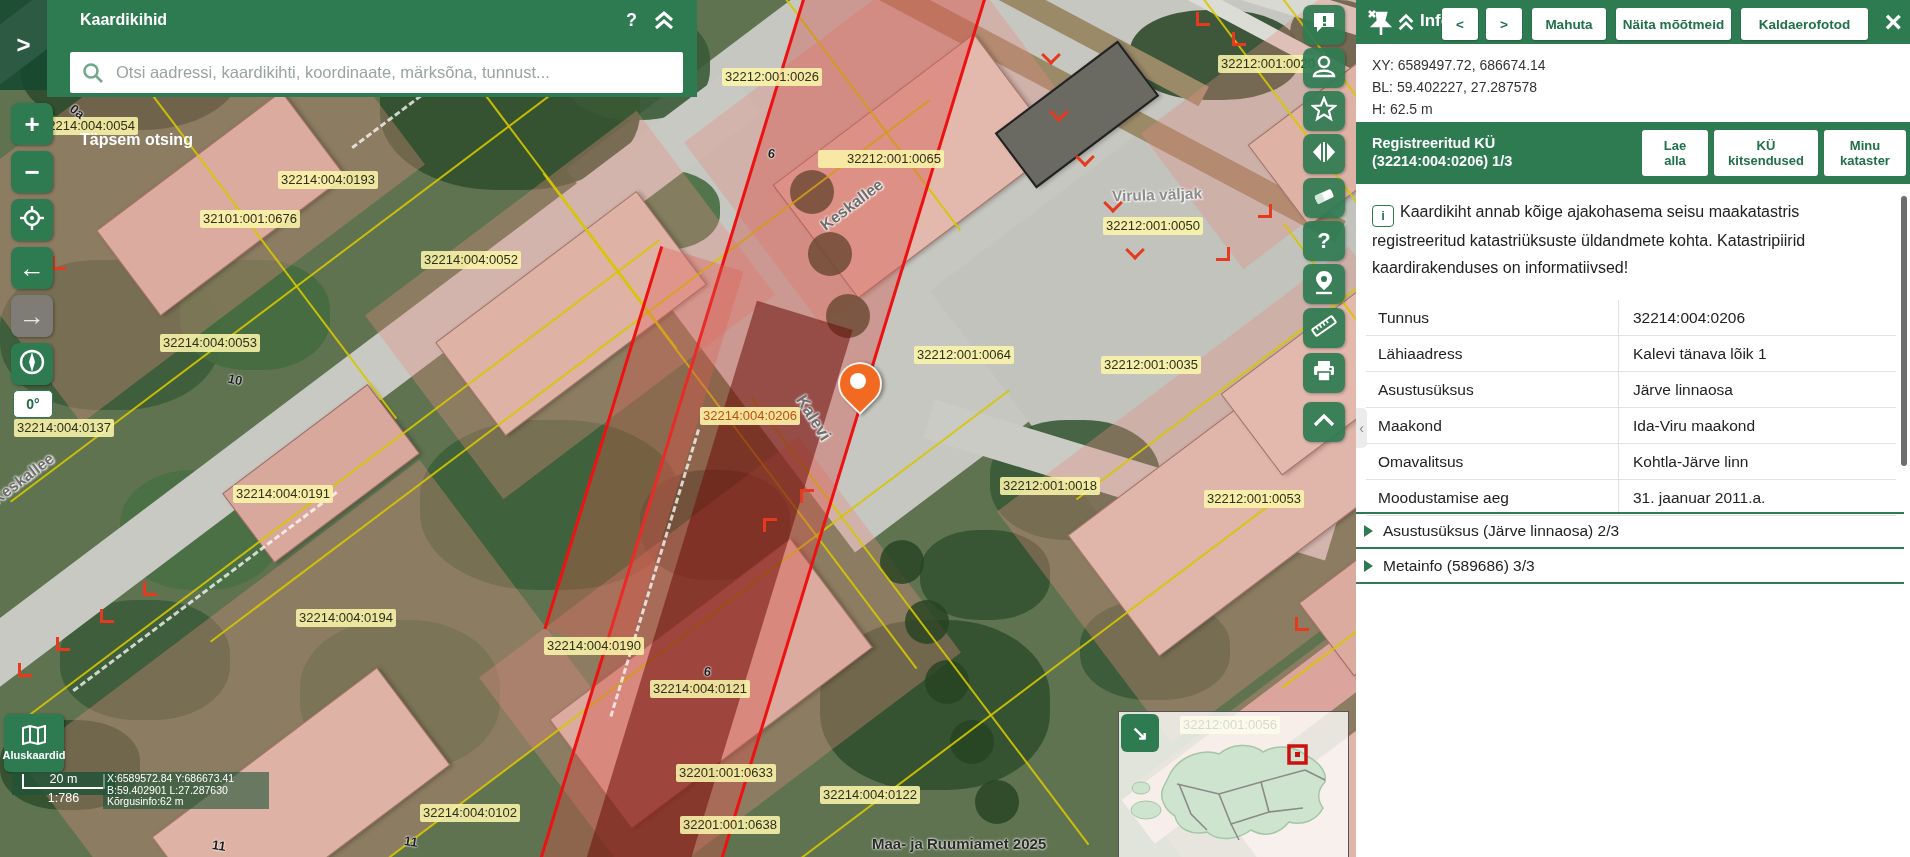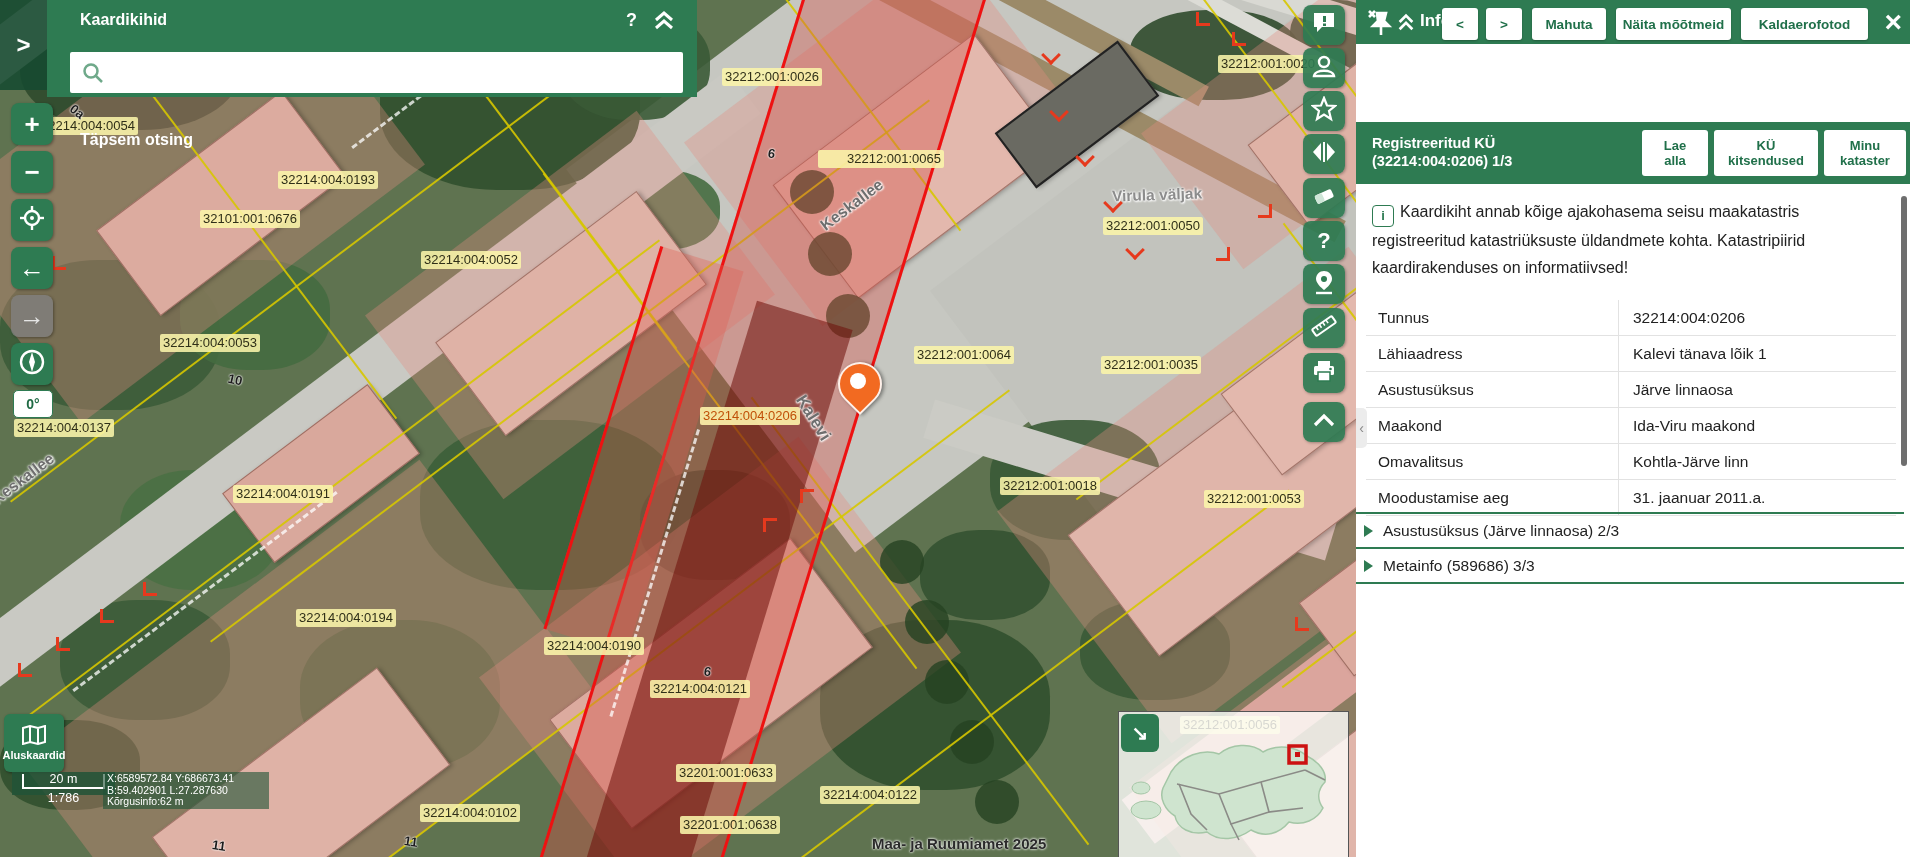--- a/index.html
+++ b/index.html
@@ -275,20 +275,21 @@
   <div id="navcollapse">
     <svg width="22" height="22" viewBox="0 0 22 22">
         <path d="M3,10 L11,3 L19,10 M3,18 L11,11 L19,18" fill="none" stroke="#fff" stroke-width="3"></path>
       </svg>
   </div>
   <div id="searchwrap">
     <svg id="searchicon" width="22" height="22" viewBox="0 0 22 22">
         <circle cx="9" cy="9" r="6.5" fill="none" stroke="#6fa98a" stroke-width="2.5"></circle>
         <line x1="14" y1="14" x2="20" y2="20" stroke="#6fa98a" stroke-width="2.5"></line>
       </svg>
+    <input id="searchinput" placeholder="Otsi aadressi, kaardikihti, koordinaate, märksõna, tunnust..." style="">
   </div>
 </div>
 <div id="expandstrip">
     <span>&gt;</span>
   </div>
 
 <div id="lefttoolbar"></div>
 <div id="anglebadge">0°</div>
 <div id="righttoolbar"></div>
 
@@ -308,20 +309,25 @@
     <div id="pheadtitle">Info</div>
     <button class="pbtn" style="left:86px;width:36px;">&lt;</button>
     <button class="pbtn" style="left:130px;width:36px;">&gt;</button>
     <div id="pheadbtns">
         <button class="pbtn" style="left: 176px; width: 74px;">Mahuta</button>
         <button class="pbtn" style="left: 260px; width: 115px;">Näita mõõtmeid</button>
         <button class="pbtn" style="left: 385px; width: 127px;">Kaldaerofotod</button>
       </div>
     <div id="pclose">×</div>
   </div>
+  <div id="pcoords">
+      <div>XY: 6589497.72, 686674.14</div>
+      <div>BL: 59.402227, 27.287578</div>
+      <div>H: 62.5 m</div>
+    </div>
   <div id="regbar">
     <div id="regtitle">
       <div>Registreeritud KÜ</div>
       <div>(32214:004:0206) 1/3</div>
     </div>
     <div id="regbtns">
         <button class="regbtn" style="left: 286px; width: 66px;">
           <div>Lae</div>
           <div>alla</div>
         </button>

